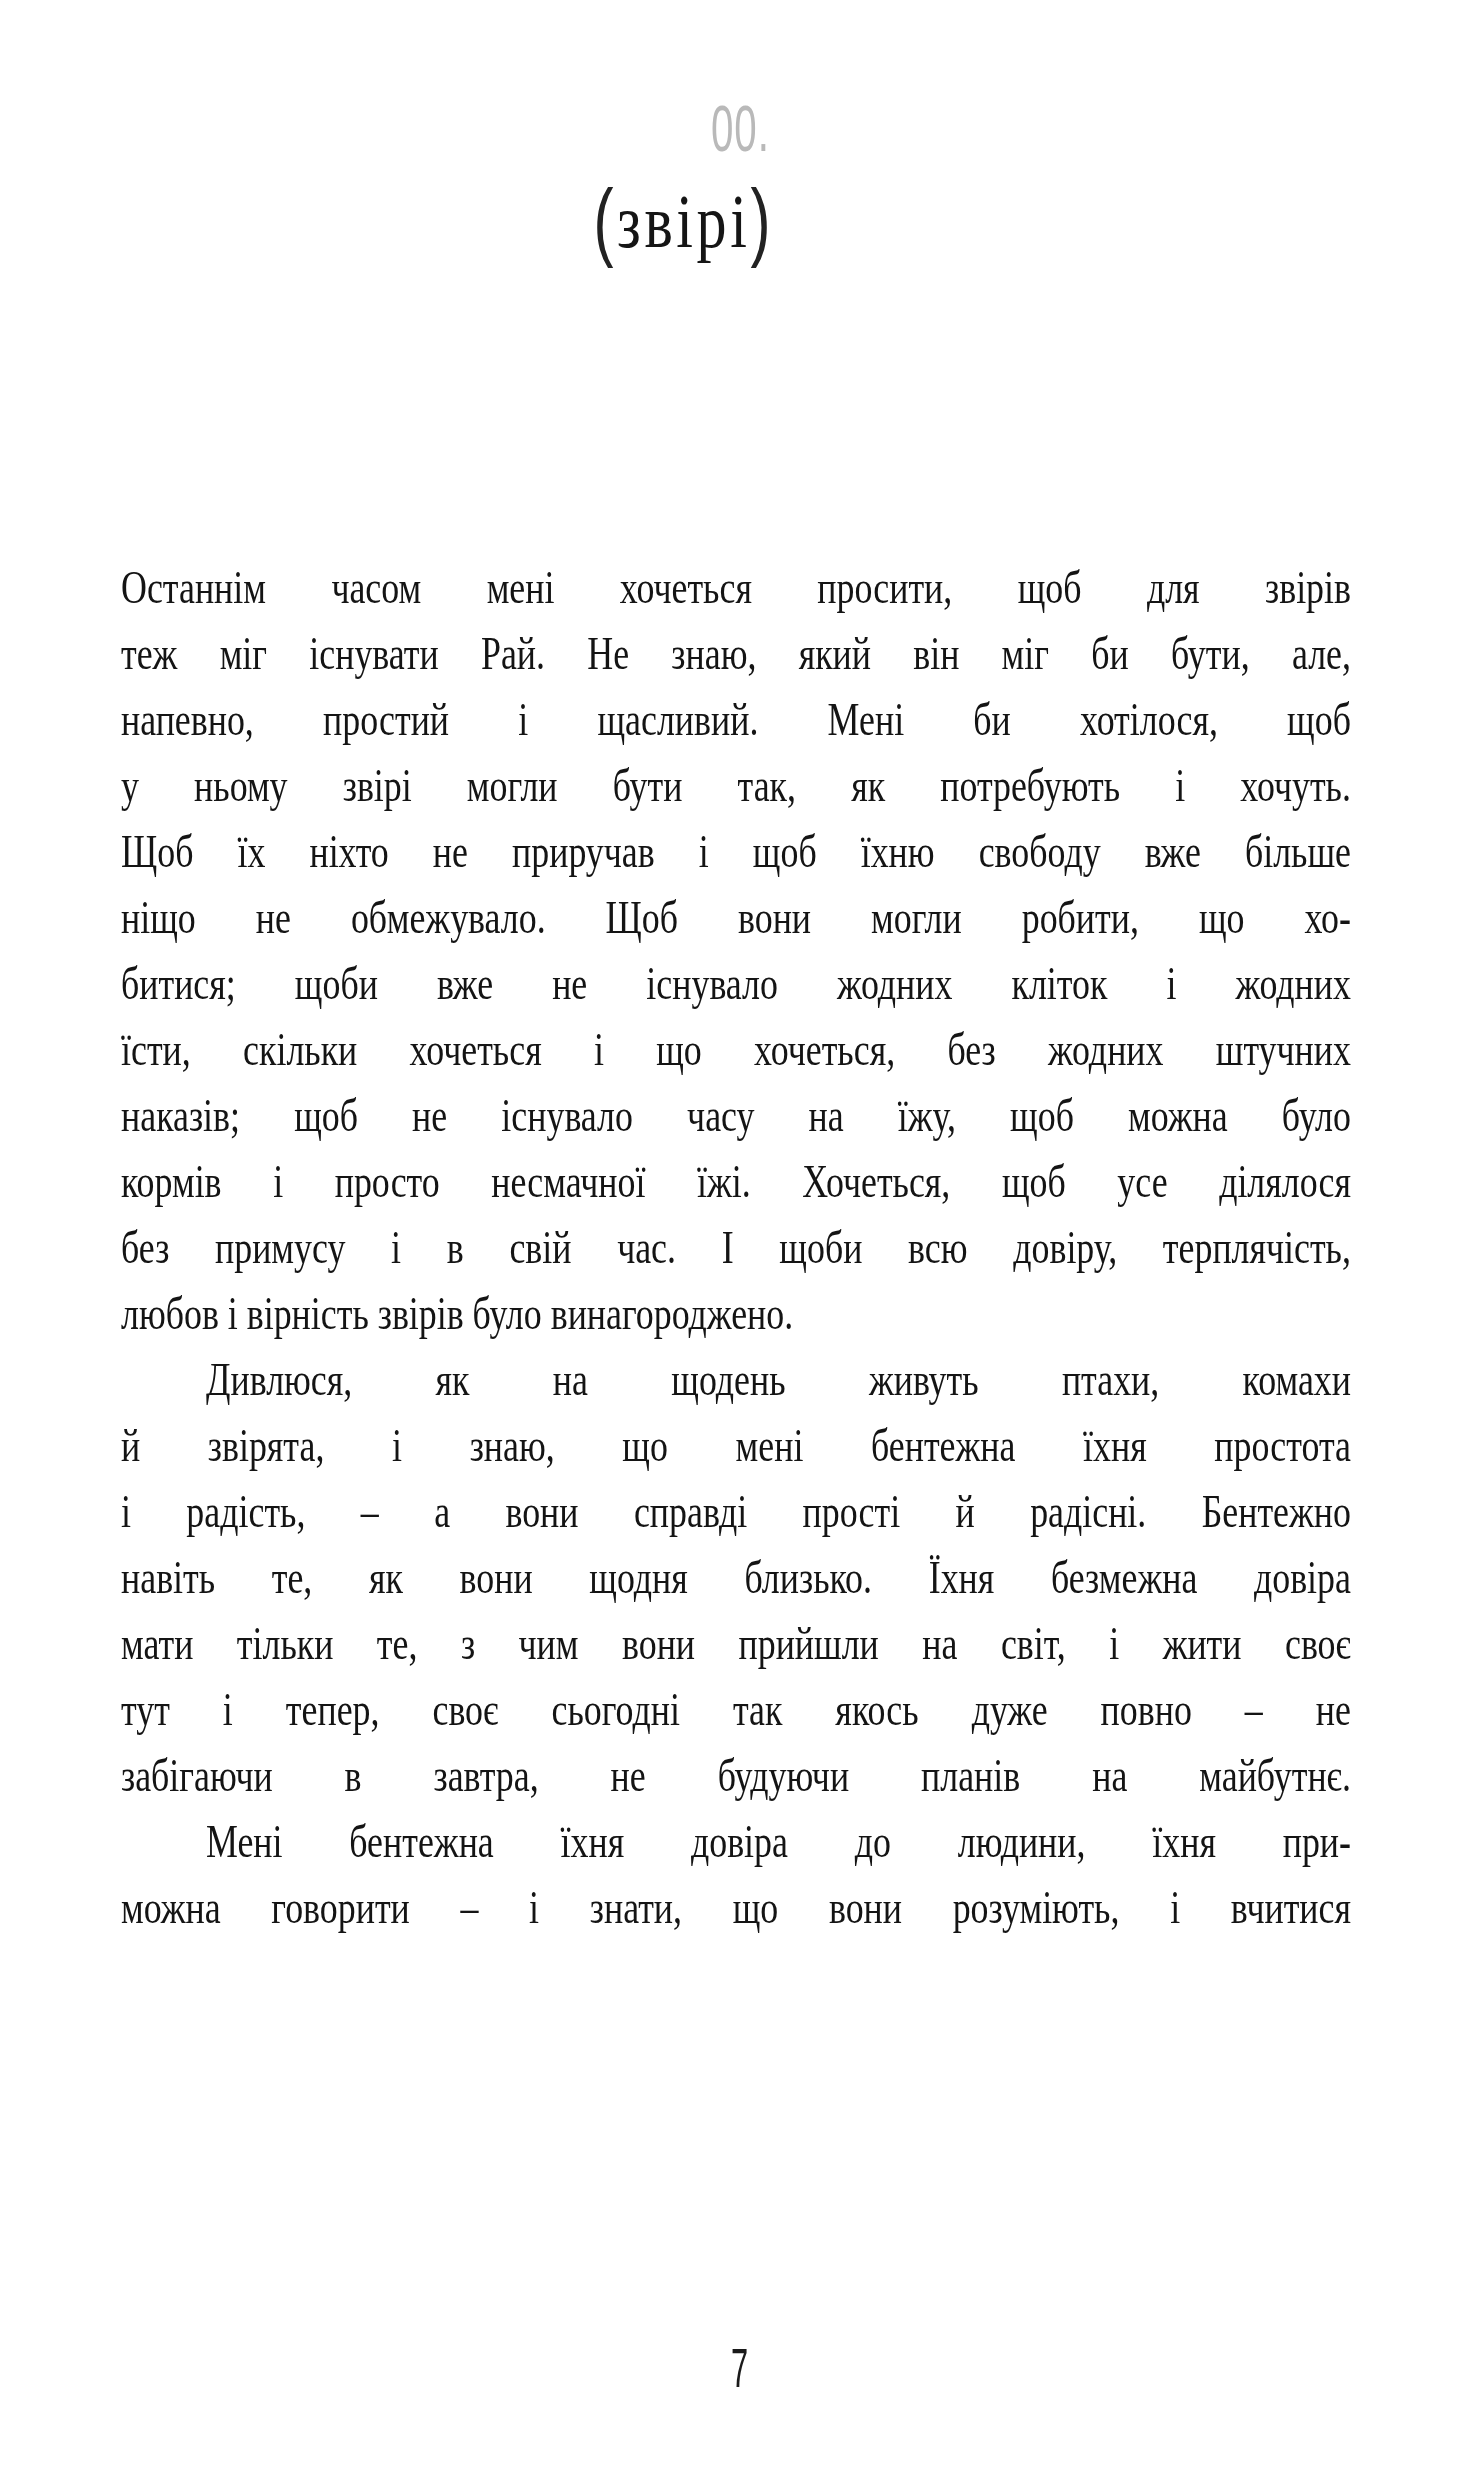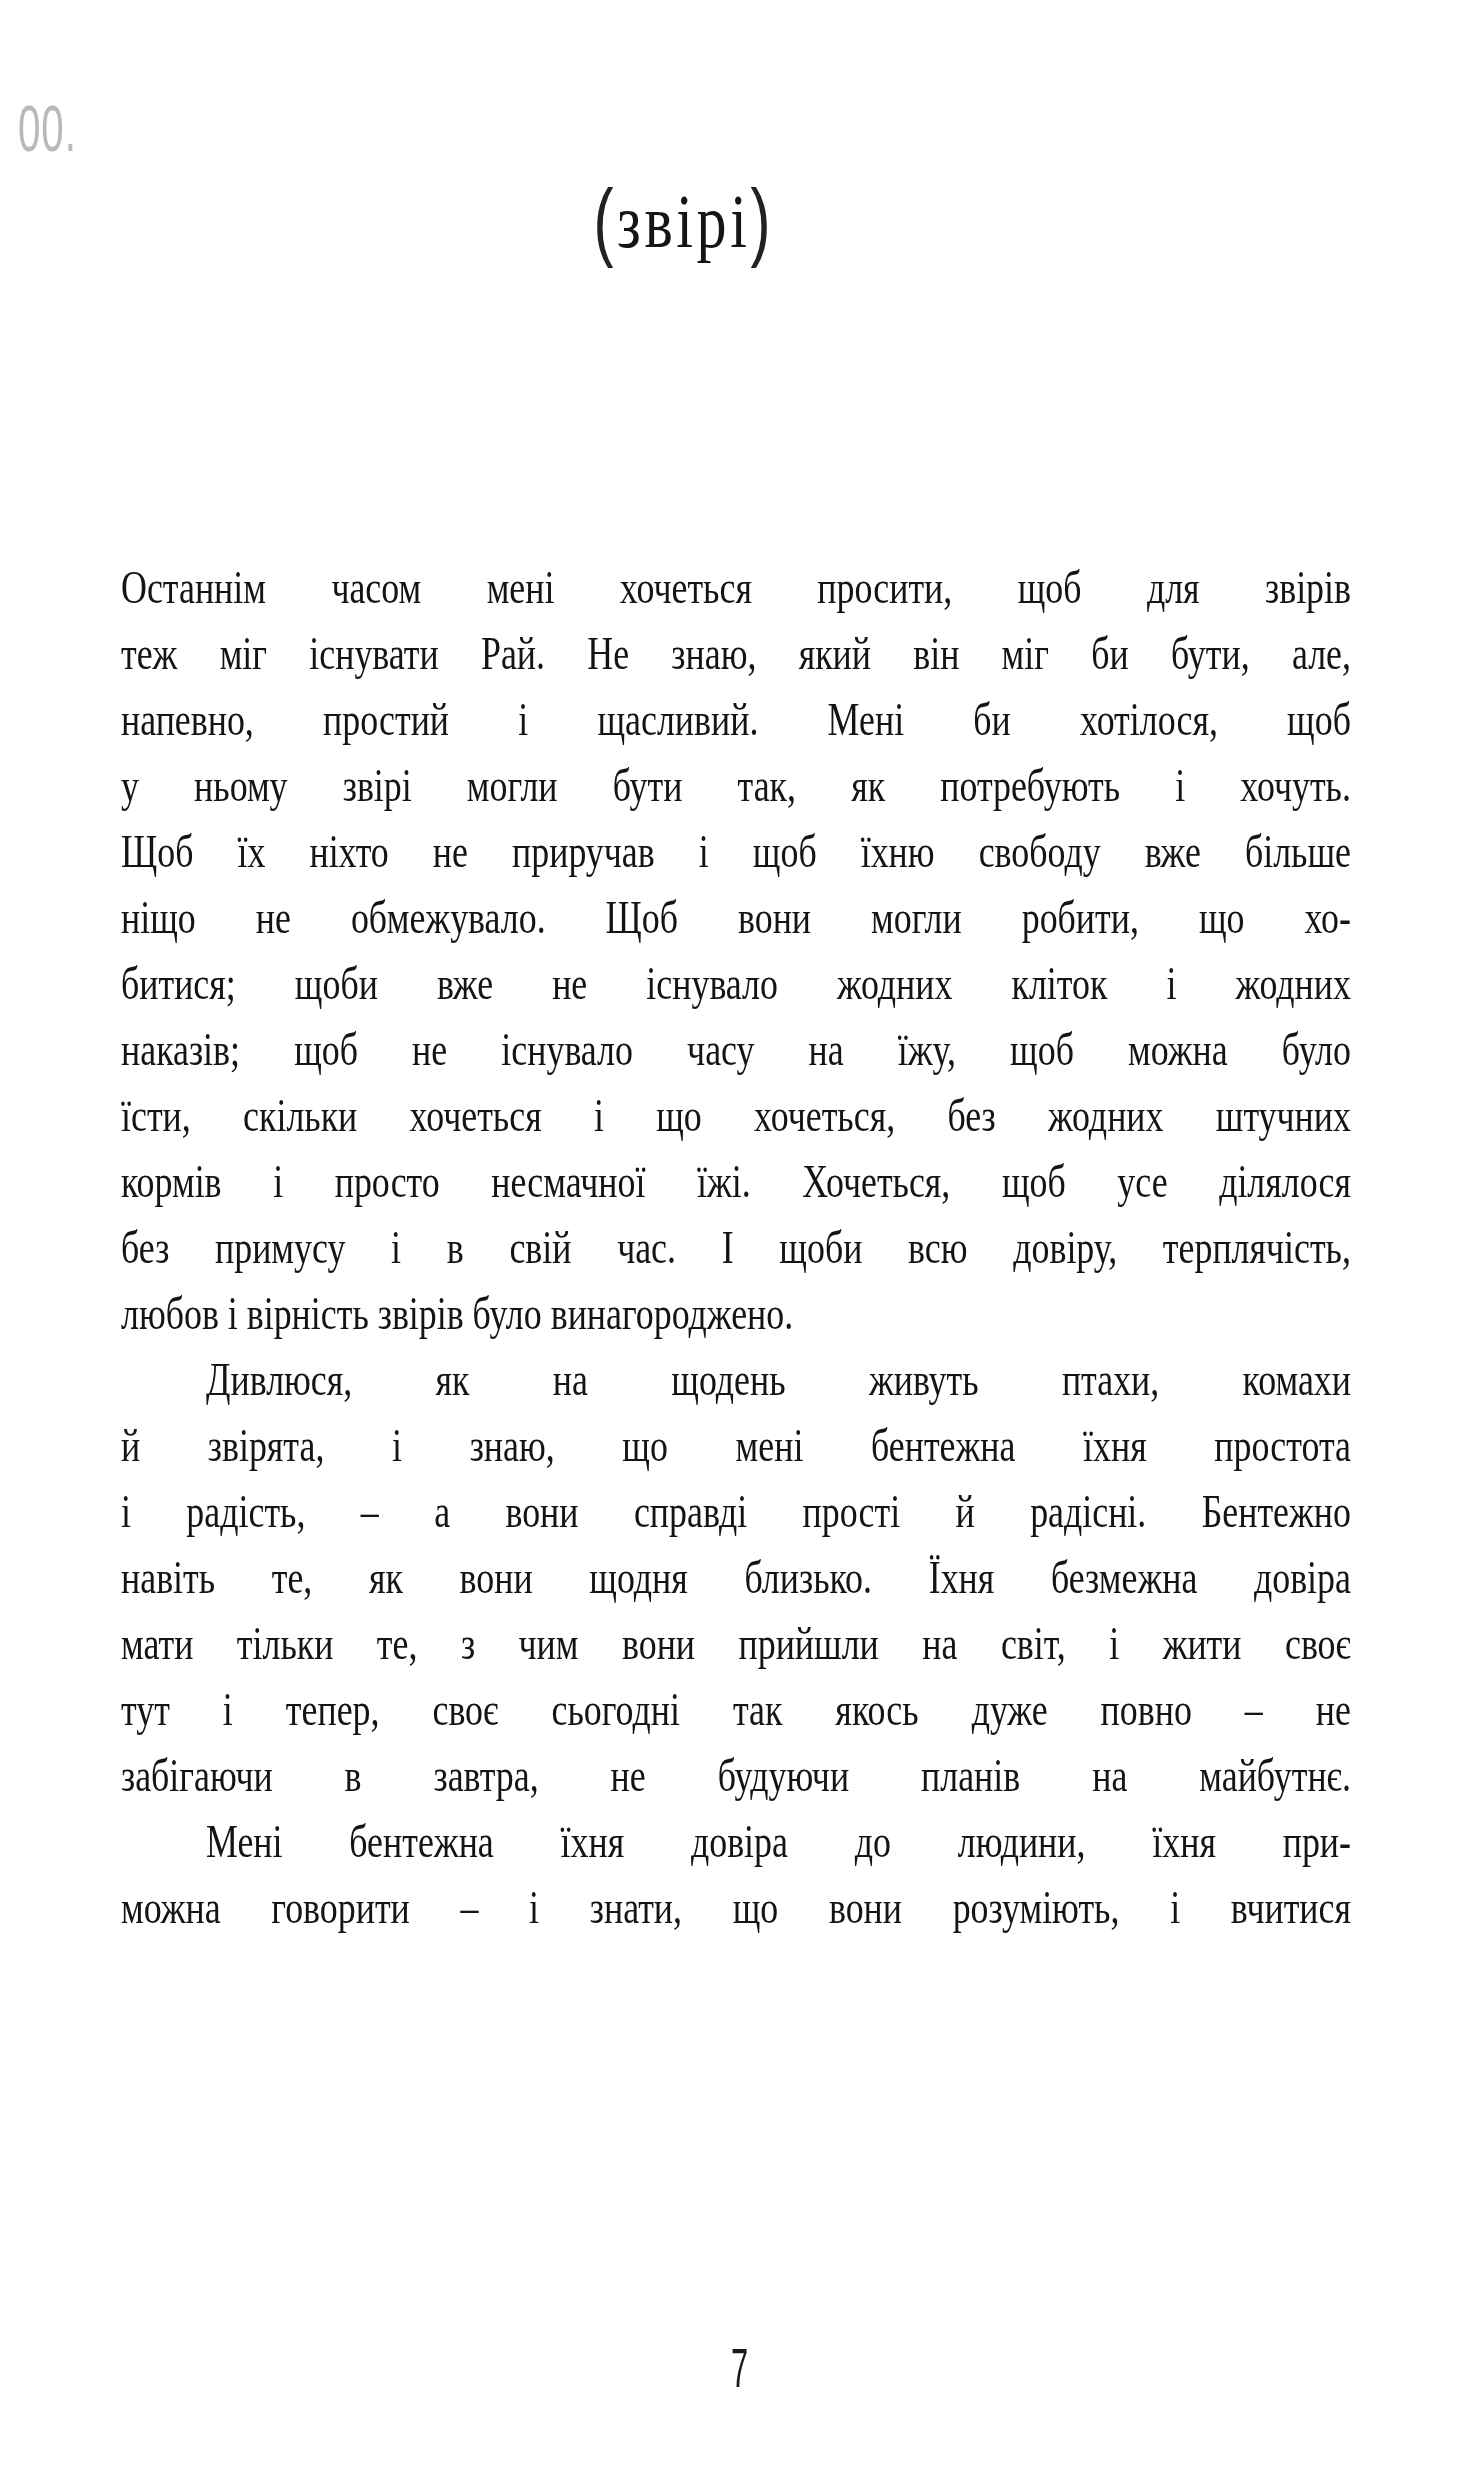--- a/index.html
+++ b/index.html
@@ -12,21 +12,21 @@
     height: 2487px;
     position: relative;
     overflow: hidden;
     color: #1a1a1a;
   }
   .chapter-number {
     position: absolute;
     left: 0;
     width: 1480px;
     top: 96px;
-    text-align: left;
+    text-align: center;
     font-family: "Liberation Sans", sans-serif;
     font-size: 65px;
     line-height: 65px;
     color: #b9b9b9;
     letter-spacing: 1.5px;
   }
   .chapter-number span {
     display: inline-block;
     transform: scaleX(0.62);
     transform-origin: center;
@@ -140,24 +140,24 @@
       <div class="line">
           <span class="txt">Щоб їх ніхто не приручав і щоб їхню свободу вже більше</span>
         </div>
       <div class="line">
           <span class="txt">ніщо не обмежувало. Щоб вони могли робити, що хо-</span>
         </div>
       <div class="line">
           <span class="txt">битися; щоби вже не існувало жодних кліток і жодних</span>
         </div>
       <div class="line">
+          <span class="txt">їсти, скільки хочеться і що хочеться, без жодних штучних</span>
+        </div>
+      <div class="line">
           <span class="txt">наказів; щоб не існувало часу на їжу, щоб можна було</span>
-        </div>
-      <div class="line">
-          <span class="txt">їсти, скільки хочеться і що хочеться, без жодних штучних</span>
         </div>
       <div class="line">
           <span class="txt">кормів і просто несмачної їжі. Хочеться, щоб усе ділялося</span>
         </div>
       <div class="line">
           <span class="txt">без примусу і в свій час. І щоби всю довіру, терплячість,</span>
         </div>
       <div class="line last">
           <span class="txt">любов і вірність звірів було винагороджено.</span>
         </div>

